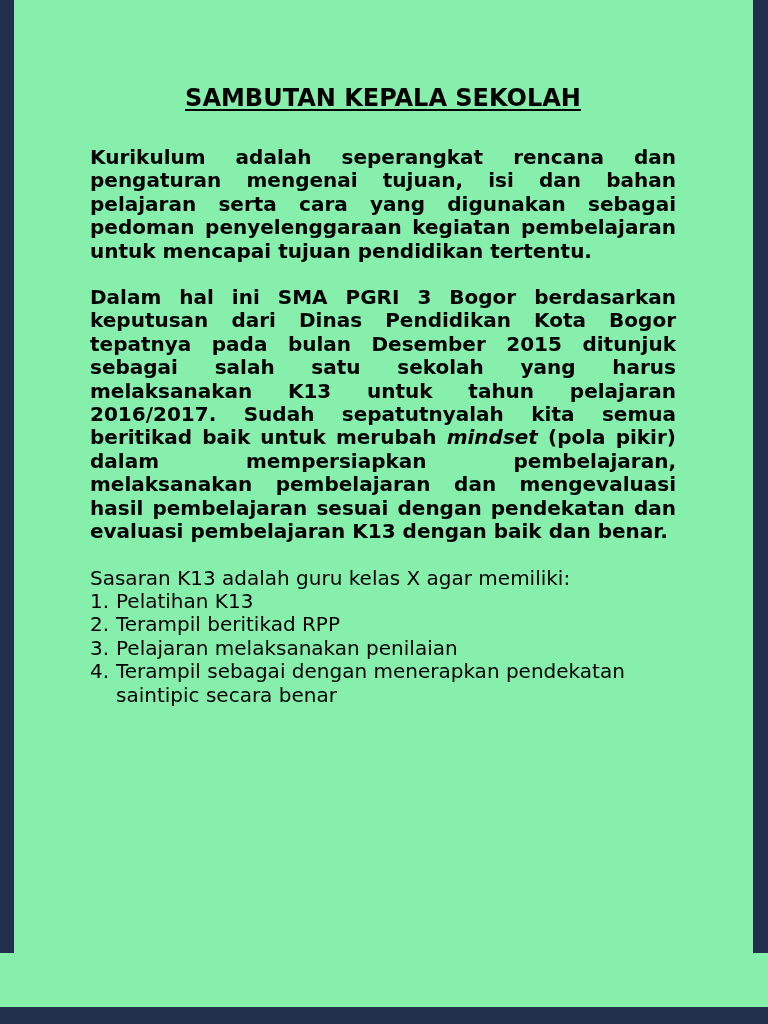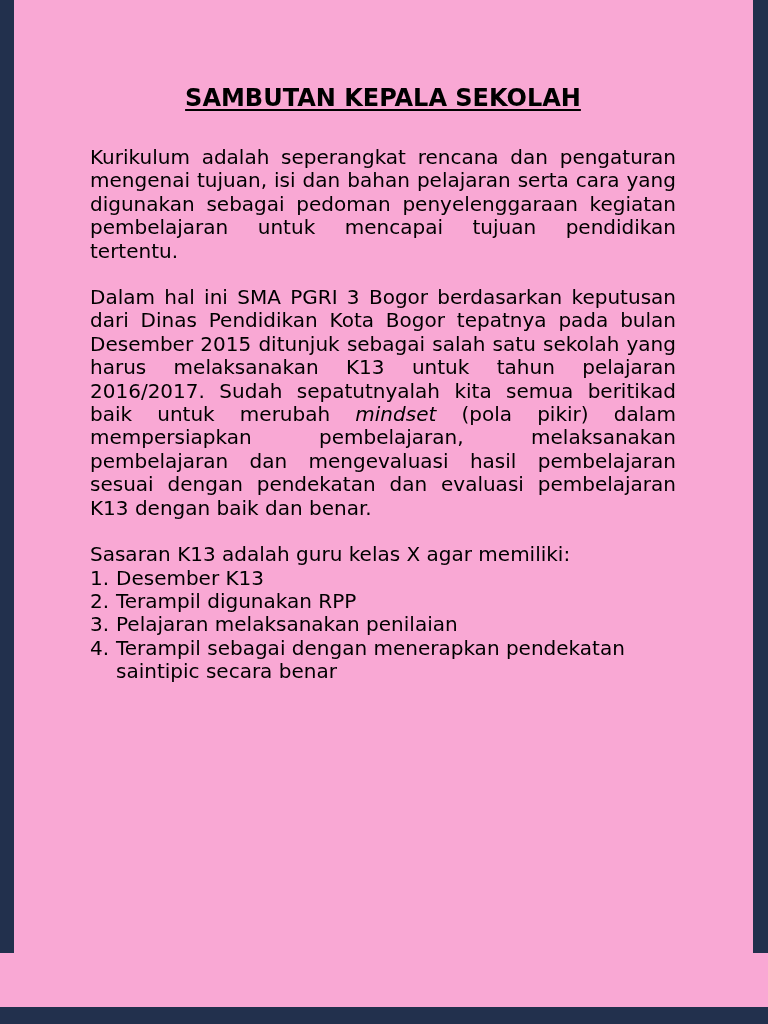--- a/index.html
+++ b/index.html
@@ -7,21 +7,21 @@
     padding: 0;
     width: 768px;
     height: 1024px;
     background: #ffffff;
     overflow: hidden;
   }
   .page {
     position: relative;
     width: 768px;
     height: 1024px;
-    background: #f9a8d4;
+    background: #86efac;
     font-family: "DejaVu Sans", "Liberation Sans", sans-serif;
     color: #000000;
   }
   
   .edge-left {
     position: absolute; left: 0; top: 0;
     width: 14px; height: 953px;
     background: #22304d;
   }
   .edge-right {
@@ -50,20 +50,21 @@
     font-weight: bold;
     text-align: center;
     text-decoration: underline;
     text-decoration-thickness: 2px;
     text-underline-offset: 3px;
   }
   p.body-par {
     margin: 16px 0 23px 0;
     text-align: justify;
     text-justify: inter-word;
+    font-weight: bold;
   }
   .list-block {
     margin: 8px 0 23px 0;
   }
   .list-intro {
     text-align: left;
   }
   .list-item {
     display: flex;
     text-align: left;
@@ -87,25 +88,25 @@
 
     <p class="body-par">Kurikulum adalah seperangkat rencana dan pengaturan mengenai tujuan, isi dan bahan pelajaran serta cara yang digunakan sebagai pedoman penyelenggaraan kegiatan pembelajaran untuk mencapai tujuan pendidikan tertentu.</p>
 
     <p class="body-par"><span>Dalam hal ini SMA PGRI 3 Bogor berdasarkan keputusan dari Dinas Pendidikan Kota Bogor tepatnya pada bulan Desember 2015 ditunjuk sebagai salah satu sekolah yang harus melaksanakan K13 untuk tahun pelajaran 2016/2017. Sudah sepatutnyalah kita semua beritikad baik untuk merubah </span><em class="mindset">mindset</em><span> (pola pikir) dalam mempersiapkan pembelajaran, melaksanakan pembelajaran dan mengevaluasi hasil pembelajaran sesuai dengan pendekatan dan evaluasi pembelajaran K13 dengan baik dan benar.</span></p>
 
     <div class="list-block">
       <div class="list-intro">Sasaran K13 adalah guru kelas X agar memiliki:</div>
 
       <div class="list-item">
         <span class="num">1.</span>
-        <span class="txt">Desember K13</span>
+        <span class="txt">Pelatihan K13</span>
       </div>
       <div class="list-item">
         <span class="num">2.</span>
-        <span class="txt">Terampil digunakan RPP</span>
+        <span class="txt">Terampil beritikad RPP</span>
       </div>
       <div class="list-item">
         <span class="num">3.</span>
         <span class="txt">Pelajaran melaksanakan penilaian</span>
       </div>
       <div class="list-item">
         <span class="num">4.</span>
         <span class="txt">Terampil sebagai dengan menerapkan pendekatan saintipic secara benar</span>
       </div>
     </div>

